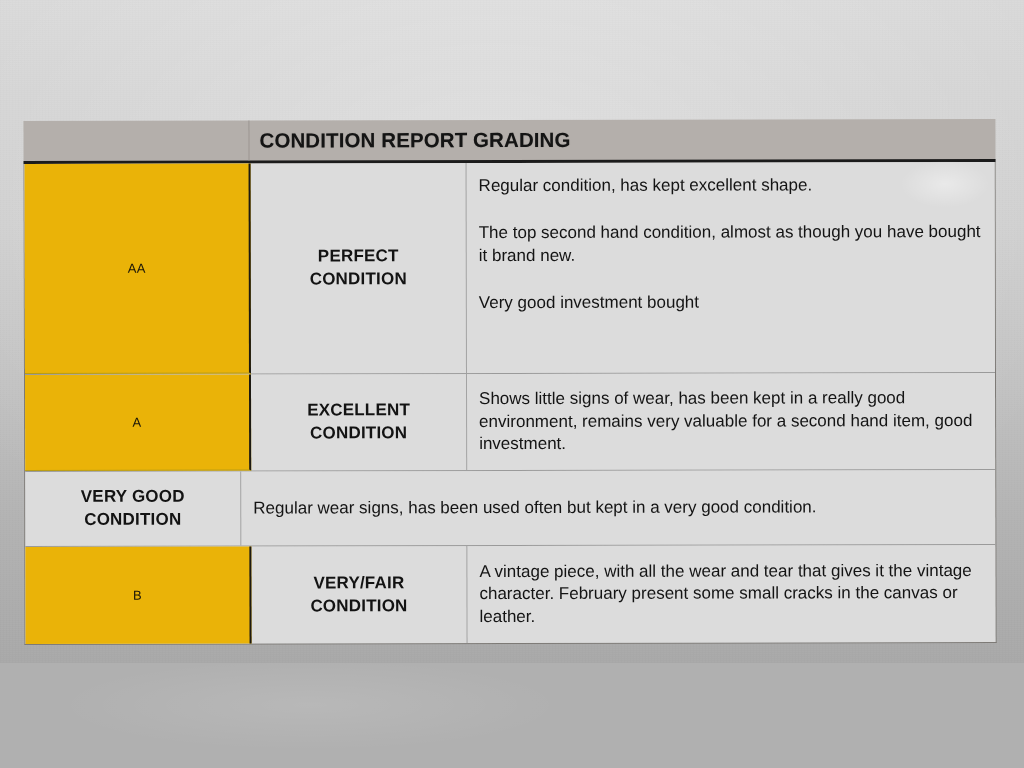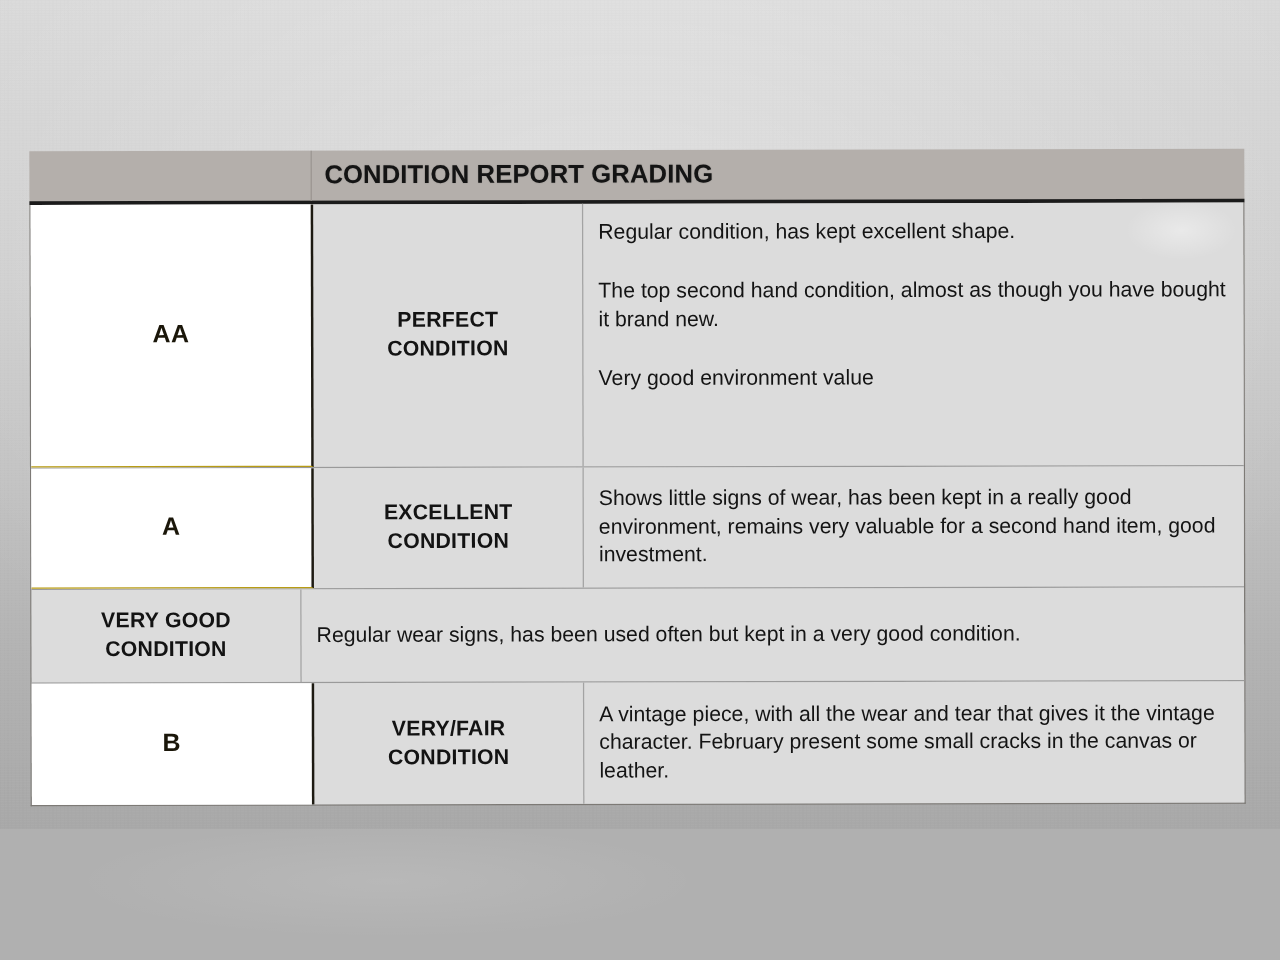--- a/index.html
+++ b/index.html
@@ -79,29 +79,29 @@
     display: flex;
     align-items: stretch;
     background: #dcdcdc;
     border-bottom: 1px solid #9a9a9a;
   }
   .grade-row:last-child { border-bottom: none; }
 
   .cell-grade {
     flex: 0 0 226px;
     width: 226px;
-    background: #ffffff;
+    background: #eab308;
     border-right: 2px solid #1d1a12;
     border-bottom: 1px solid #b89c15;
     box-sizing: border-box;
     display: flex;
     align-items: center;
     justify-content: center;
-    font-weight: bold;
-    font-size: 20px;
+    font-weight: normal;
+    font-size: 13px;
     color: #1a1609;
     letter-spacing: .4px;
   }
   .grade-row:last-child .cell-grade { border-bottom: none; }
 
   .cell-name {
     flex: 0 0 216px;
     width: 216px;
     box-sizing: border-box;
     border-right: 1px solid #a3a3a3;
@@ -177,21 +177,21 @@
         <div class="cell-grade">AA</div>
         <div class="cell-name">
           <span>
             <span>PERFECT</span><br>
             <span>CONDITION</span>
           </span>
         </div>
         <div class="cell-desc">
           <p>Regular condition, has kept excellent shape.</p>
           <p>The top second hand condition, almost as though you have bought it brand new.</p>
-          <p>Very good environment value</p>
+          <p>Very good investment bought</p>
         </div>
       </div>
 
       <div class="grade-row row-a">
         <div class="cell-grade">A</div>
         <div class="cell-name">
           <span>
             <span>EXCELLENT</span><br>
             <span>CONDITION</span>
           </span>

